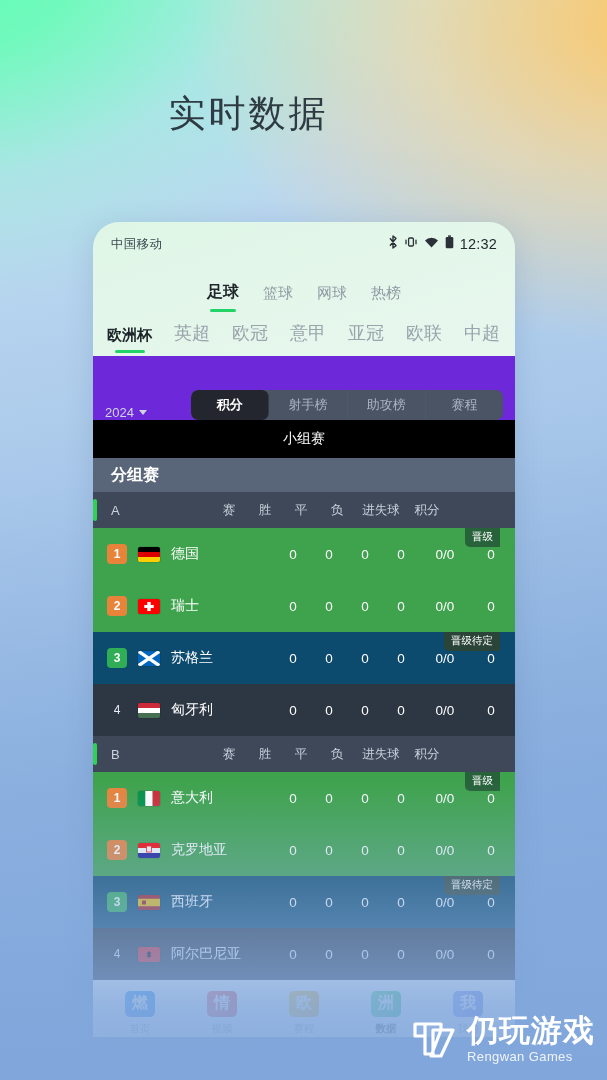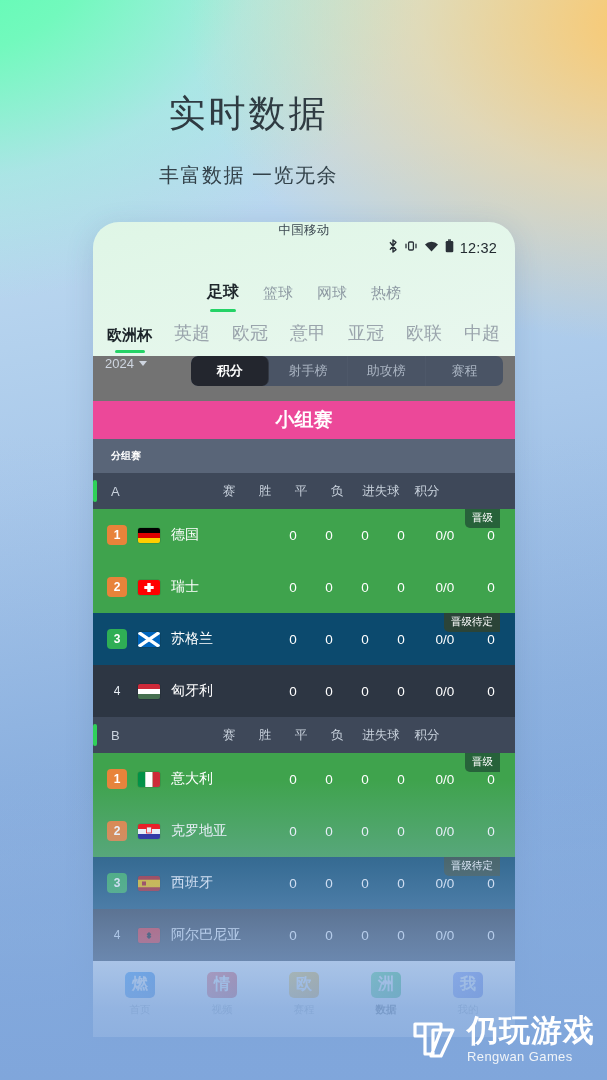--- a/index.html
+++ b/index.html
@@ -34,21 +34,21 @@
   
   #phone {
     position:absolute; left:93px; top:222px; width:422px; height:815px;
     border-radius:26px 26px 0 0;
     background:linear-gradient(165deg,#dff6e6 0%,#e9f7ef 28%,#f5fbf8 52%,#ffffff 72%);
     overflow:hidden;
     box-shadow:0 6px 28px rgba(60,90,130,0.18);
   }
 
   
-  #statusbar { height:44px; display:flex; align-items:center; padding:0 18px;flex-direction:column; }
+  #statusbar { height:44px; display:flex; align-items:center; padding:0 18px; }
   #carrier { font-size:12.5px; color:#3b4750; letter-spacing:.3px; }
   #status-right { margin-left:auto; display:flex; align-items:center; gap:6px;justify-content:space-between; }
   .sicon { display:inline-block; }
   #clock { font-size:14.5px; color:#232b31; font-weight:500; letter-spacing:.2px; }
 
   
   #sport-tabs { display:flex; justify-content:center; align-items:flex-end; gap:24px; height:48px; padding-bottom:2px; }
   .sport-tab { font-size:15px; color:#8e9aa3; position:relative; padding-bottom:9px; }
   .sport-tab.active { color:#1f272c; font-weight:bold; font-size:16px; }
   .sport-tab.active::after {
@@ -66,39 +66,39 @@
   .league-tab.active::after {
     content:""; position:absolute; left:50%; transform:translateX(-50%);
     bottom:0; width:30px; height:3.5px; border-radius:2px; background:#24d366;
   }
   .league-tab.clipped { color:#c3ccd3; }
 
   
   #panel { background:#3e4859; }
 
   
-  #control-bar { height:45px; display:flex; align-items:flex-start; padding:0 12px; background:#737373; }
+  #control-bar { height:64px; display:flex; align-items:flex-end; padding:0 12px; background:#6d28d9; }
   #year-select { font-size:13px; color:#cfd6e0; display:flex; align-items:center; gap:5px; width:86px; }
   .caret { width:0;height:0;border-left:4px solid transparent;border-right:4px solid transparent;border-top:5px solid #cfd6e0; }
   #segmented { display:flex; height:30px; border-radius:7px; overflow:hidden; background:#4a5465; flex:1; }
   .seg {
     flex:1; display:flex; align-items:center; justify-content:center;
     font-size:13px; color:#aab4c2; border-right:1px solid #59637450;
   }
   .seg:last-child { border-right:none; }
   .seg.active { background:#23262e; color:#ffffff; font-weight:bold; border-radius:7px; }
 
   
   #stage-title {
     height:38px; display:flex; align-items:center; justify-content:center;
-    background:#ec4899; color:#ffffff; font-size:19px; font-weight:bold;
+    background:#000000; color:#ffffff; font-size:14px; font-weight:normal;
   }
   #group-title {
     height:34px; display:flex; align-items:center; padding-left:18px;
-    background:#596578; color:#ffffff; font-size:10px; font-weight:bold;
+    background:#596578; color:#ffffff; font-size:16px; font-weight:bold;
   }
 
   
   .grp-head {
     height:36px; display:flex; align-items:center; background:#3e4859; position:relative;
   }
   .grp-head .accent {
     position:absolute; left:0; top:7px; width:4px; height:22px; border-radius:2px; background:#2fd159;
   }
   .grp-letter { width:118px; padding-left:18px; font-size:13px; color:#c9d2dd; }
@@ -163,21 +163,20 @@
   #wm-en { font-size:13px; color:#f0f4f8; letter-spacing:.4px; margin-top:3px; }
 </style>
 </head>
 <body>
 
 <div id="bg-base"></div>
 <div id="bg-tint"></div>
 
 <div id="hero">
   <div id="hero-title">实时数据</div>
-  <div id="hero-sub">丰富数据 一览无余</div>
 </div>
 
 <div id="phone">
 
   <div id="statusbar">
     <div id="carrier">中国移动</div>
     <div id="status-right">
       <span class="sicon">
         <svg width="10" height="14" viewBox="0 0 10 14">
             <path d="M2 3.2 L8 10.8 L5 13 L5 1 L8 3.2 L2 10.8" fill="none" stroke="#2a3138" stroke-width="1.4" stroke-linejoin="round"></path>

